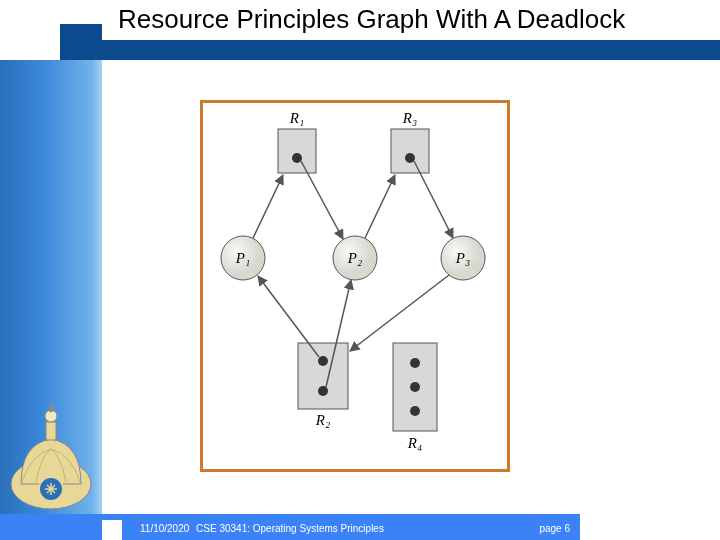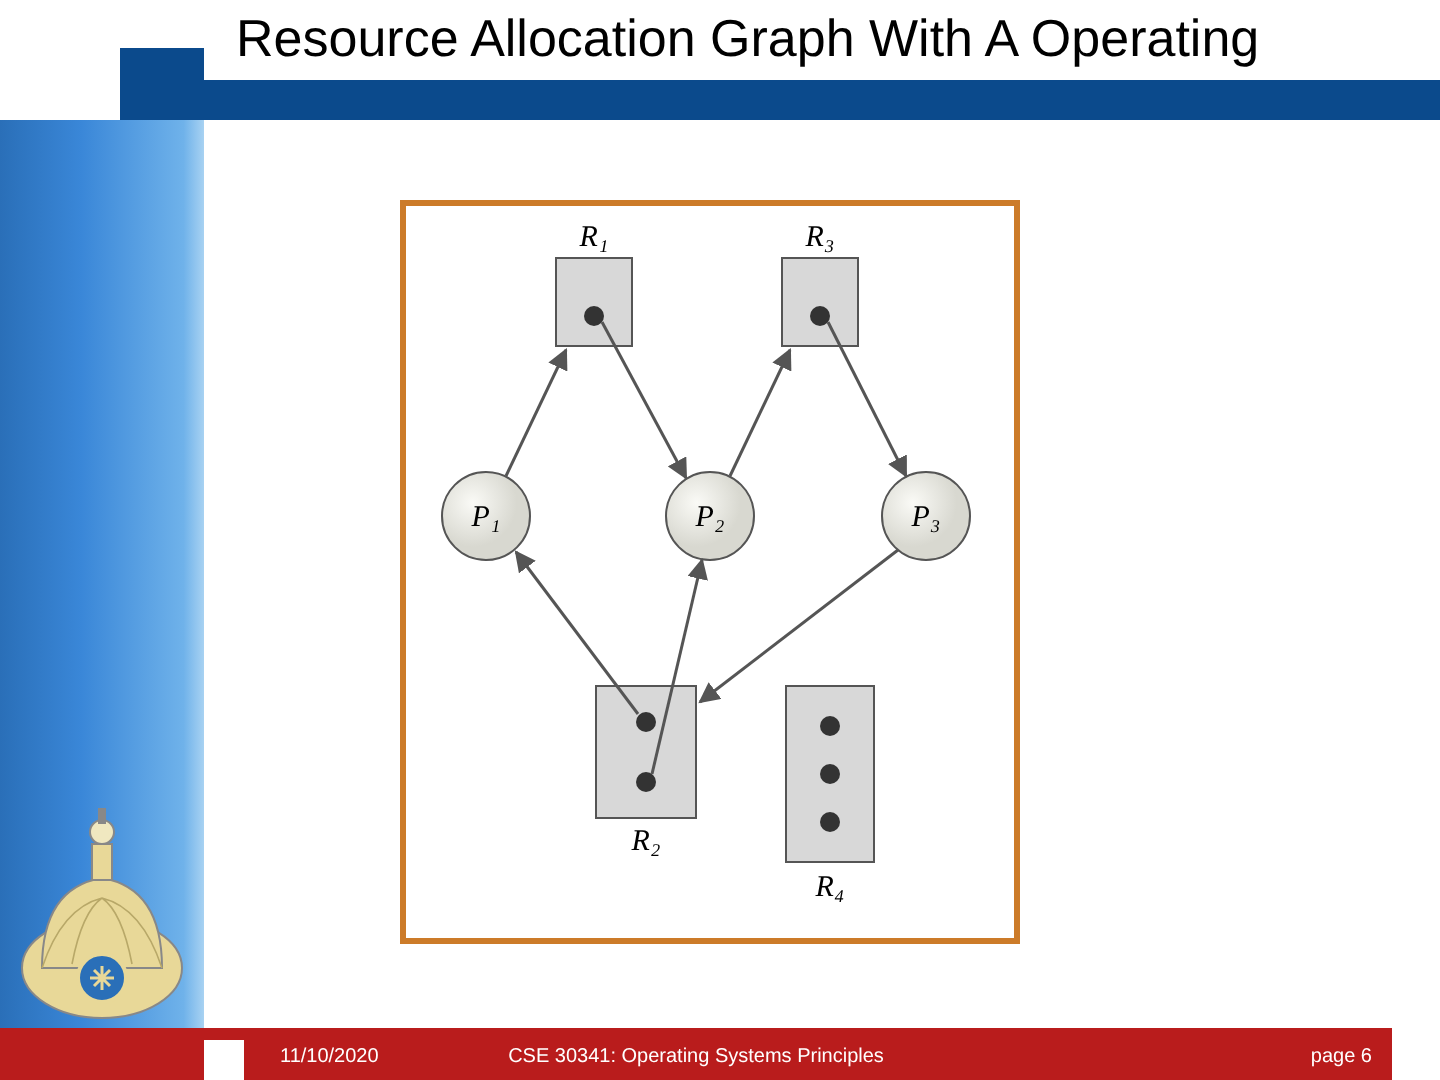--- a/index.html
+++ b/index.html
@@ -100,23 +100,23 @@
     top: 3px;
     width: 304px;
     height: 366px;
   }
 
   
   .footer {
     position: absolute;
     left: 0;
     bottom: 0;
-    width: 696px;
+    width: 580px;
     height: 26px;
-    background: #b91c1c;
+    background: #3b82f6;
     color: #fff;
     font-size: 10px;
     display: flex;
     align-items: center;
   }
   .footer-white-tab {
     position: absolute;
     left: 102px;
     bottom: 0;
     width: 20px;
@@ -154,21 +154,21 @@
     <rect x="40" y="28" width="10" height="18" fill="#e8d898" stroke="#888"></rect>
     <circle cx="45" cy="22" r="6" fill="#f0e8c0" stroke="#888"></circle>
     <rect x="43" y="10" width="4" height="8" fill="#888"></rect>
     <circle cx="45" cy="95" r="12" fill="#2a6fb8" stroke="#e8d898" stroke-width="2"></circle>
     <path d="M 39 95 L 51 95 M 45 89 L 45 101 M 41 91 L 49 99 M 49 91 L 41 99" stroke="#e8d898" stroke-width="1.5"></path>
     <path d="M 15 90 Q 25 60 45 55 M 75 90 Q 65 60 45 55 M 30 88 Q 35 62 45 55 M 60 88 Q 55 62 45 55" stroke="#b8a868" stroke-width="0.8" fill="none"></path>
   </svg>
 </div>
 
 <div class="title-row">
-  <div class="title-text">Resource Allocation Graph With A Operating</div>
+  <div class="title-text">Resource Principles Graph With A Deadlock</div>
   <div class="title-underline"></div>
 </div>
 
 <div class="diagram-wrap">
   <div class="diagram-border"></div>
   <svg class="diagram-svg" viewBox="0 0 304 366">
     <defs>
       <marker id="arrow" viewBox="0 0 10 10" refX="9" refY="5" markerWidth="7" markerHeight="7" orient="auto-start-reverse">
         <path d="M 0 0 L 10 5 L 0 10 z" fill="#555"></path>
       </marker>

